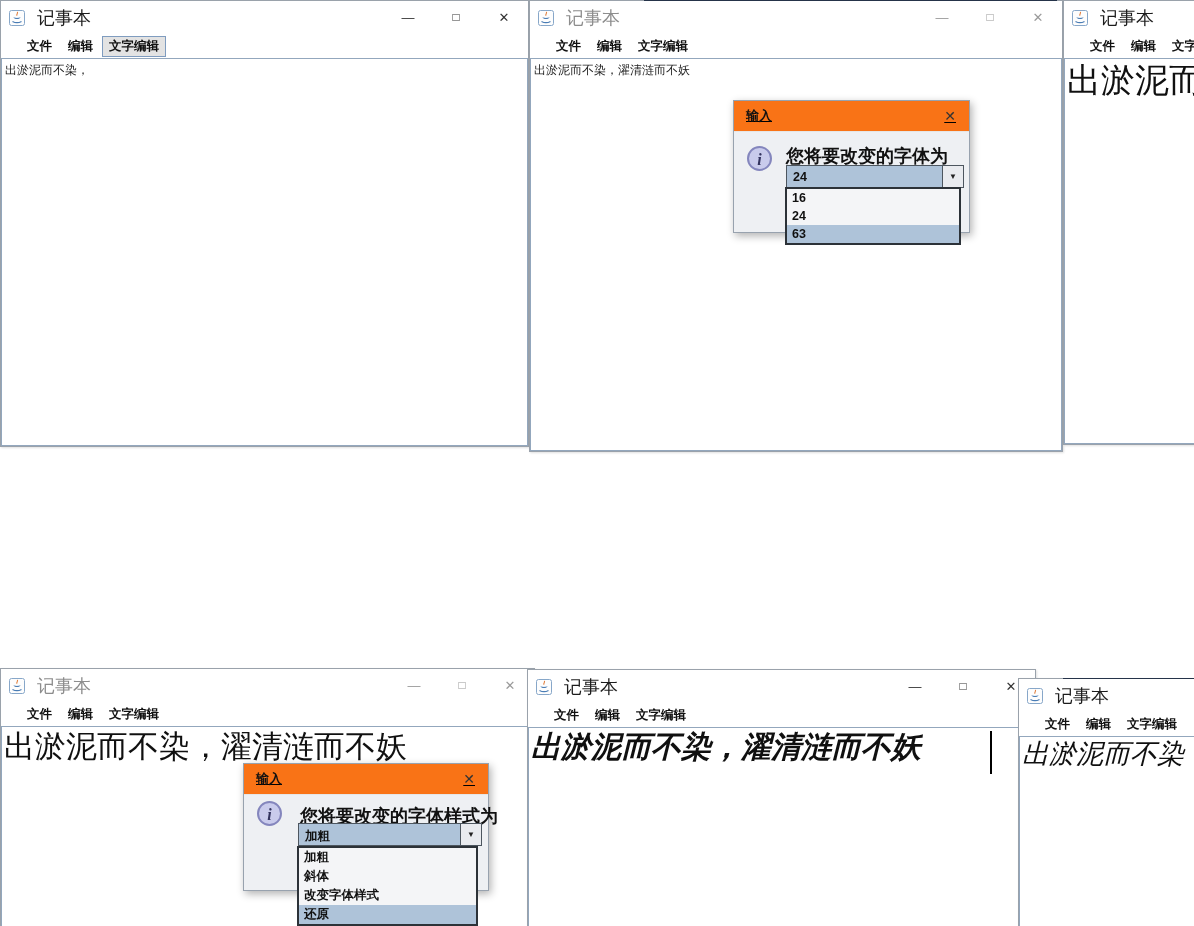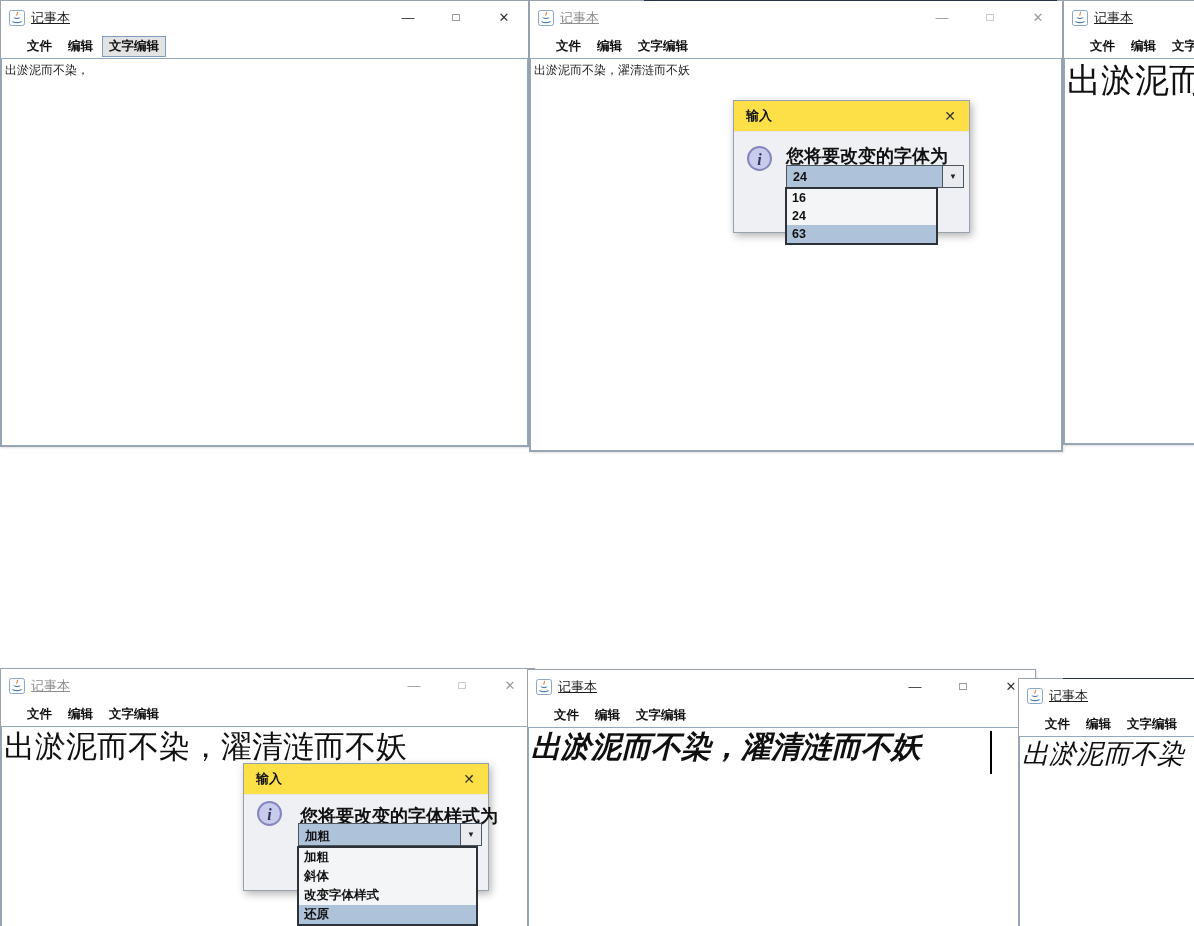--- a/index.html
+++ b/index.html
@@ -4,21 +4,21 @@
 <style>
   html,body{margin:0;padding:0;background:#fff;}
   #screen{position:relative;width:1194px;height:926px;overflow:hidden;background:#ffffff;
           font-family:"Liberation Sans",sans-serif;-webkit-font-smoothing:antialiased;}
 
   
   .win{position:absolute;background:#fff;border:1px solid #9aa2ab;box-sizing:border-box;
        box-shadow:1px 1px 2px rgba(0,0,0,.12);}
   .titlebar{position:relative;height:33px;display:flex;align-items:center;padding-left:7px;background:#fff;}
   .app-icon{width:17px;height:17px;display:inline-flex;align-items:center;justify-content:center;}
-  .win-title{font-size:13px;margin-left:6px;color:#1c1c1c;text-decoration:underline;}
+  .win-title{font-size:18px;margin-left:12px;color:#1c1c1c;}
   .win.inactive .win-title{color:#8d8d8d;}
   .controls{position:absolute;right:0;top:0;height:33px;display:flex;}
   .ctrl{width:48px;text-align:center;line-height:33px;font-size:13px;color:#333;}
   .ctrl.max{font-size:12px;}
   .win.inactive .ctrl{color:#9a9a9a;}
 
   .menubar{height:24px;display:flex;align-items:center;padding-left:19px;font-size:12.5px;font-weight:bold;color:#111;}
   .menu-item{padding:2px 7px;margin-right:2px;}
   .menu-item.open{background:#e3e3e3;border:1px solid #7f9cbf;padding:1px 6px;}
 
@@ -48,41 +48,41 @@
 
   
   #menu-dropdown{position:absolute;left:70px;top:58px;width:95px;z-index:20;background:#fbfbfd;
                  border:1px solid #9cb1d3;box-shadow:2px 2px 4px rgba(0,0,0,.25);}
   .dropdown-item{height:23px;line-height:23px;padding-left:8px;font-size:12.5px;font-weight:bold;color:#111;}
 
   
   .dialog{position:absolute;background:#eef0f3;border:1px solid #98a2ae;box-shadow:2px 3px 8px rgba(0,0,0,.30);z-index:30;}
   #dlg-size{left:733px;top:100px;width:235px;height:131px;}
   #dlg-style{left:243px;top:763px;width:244px;height:126px;}
-  .dialog-titlebar{height:30px;background:#fde047;display:flex;align-items:center;justify-content:space-between;padding:0 13px 0 12px;border-bottom:1px solid #e6e6e6;}
+  .dialog-titlebar{height:30px;background:#f97316;display:flex;align-items:center;justify-content:space-between;padding:0 13px 0 12px;border-bottom:1px solid #e6e6e6;text-decoration:underline;}
   .dialog-title{font-size:13px;font-weight:bold;color:#111;}
   .dialog-close{font-size:14px;color:#333;}
   .dialog-body{position:relative;height:calc(100% - 31px);}
   .info-icon{position:absolute;width:25px;height:25px;border-radius:50%;background:#c9cbec;border:2px solid #8486bd;
              color:#33335e;font-family:"Liberation Serif","DejaVu Serif",serif;font-weight:bold;font-style:italic;
              font-size:16px;text-align:center;line-height:24px;box-sizing:border-box;}
   .dialog-label{position:absolute;font-size:18px;font-weight:bold;color:#111;white-space:nowrap;}
   #dlg-size .info-icon{left:13px;top:14px;}
   #dlg-size .dialog-label{left:52px;top:12px;}
   #dlg-style .info-icon{left:13px;top:6px;}
   #dlg-style .dialog-label{left:56px;top:9px;}
 
   .combo{position:absolute;display:flex;border:1px solid #4d565f;box-sizing:border-box;background:#aec3d9;height:23px;}
   #dlg-size .combo{left:52px;top:33px;width:178px;}
   #dlg-style .combo{left:54px;top:28px;width:184px;}
   .combo-value{flex:1;font-size:12.5px;font-weight:bold;color:#111;padding:4px 0 0 6px;overflow:hidden;}
   .combo-btn{width:20px;background:#e9ebef;border-left:1px solid #4d565f;display:flex;align-items:center;justify-content:center;font-size:8px;color:#222;}
 
   .combo-list{position:absolute;z-index:40;background:#f4f5f7;border:2px solid #2c3238;box-sizing:border-box;}
-  #list-size{left:785px;top:187px;width:153px;}
+  #list-size{left:785px;top:187px;width:176px;}
   #list-style{left:297px;top:846px;width:181px;}
   .combo-option{font-size:12.5px;font-weight:bold;color:#111;padding-left:5px;display:flex;align-items:center;white-space:nowrap;}
   #list-size .combo-option{height:18px;}
   #list-style .combo-option{height:19px;}
   .combo-option.selected{background:#aec3d9;}
 </style>
 </head>
 <body>
 
 <div id="screen">

